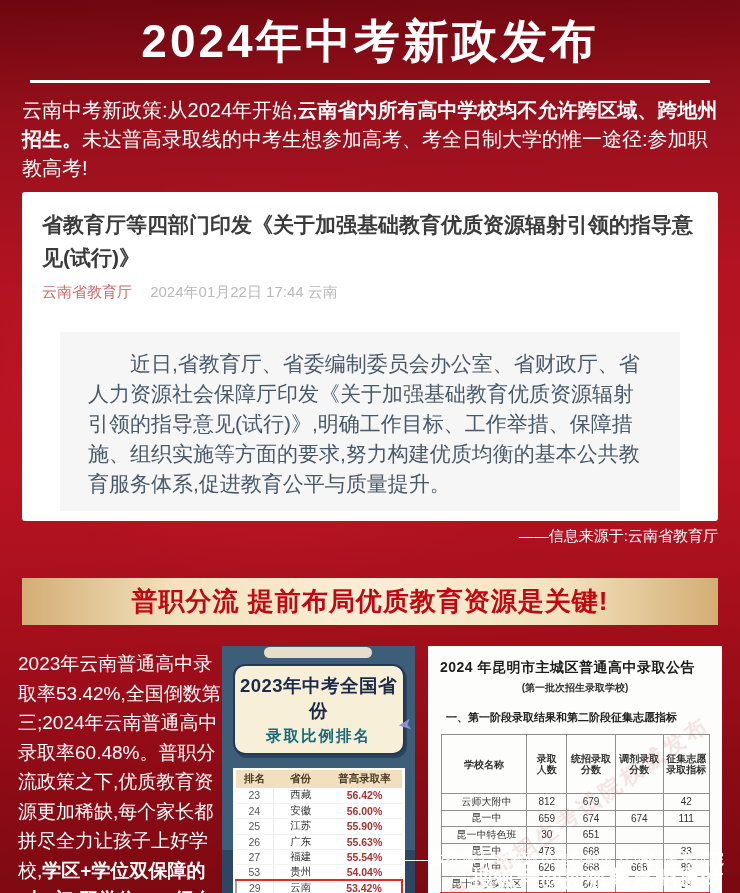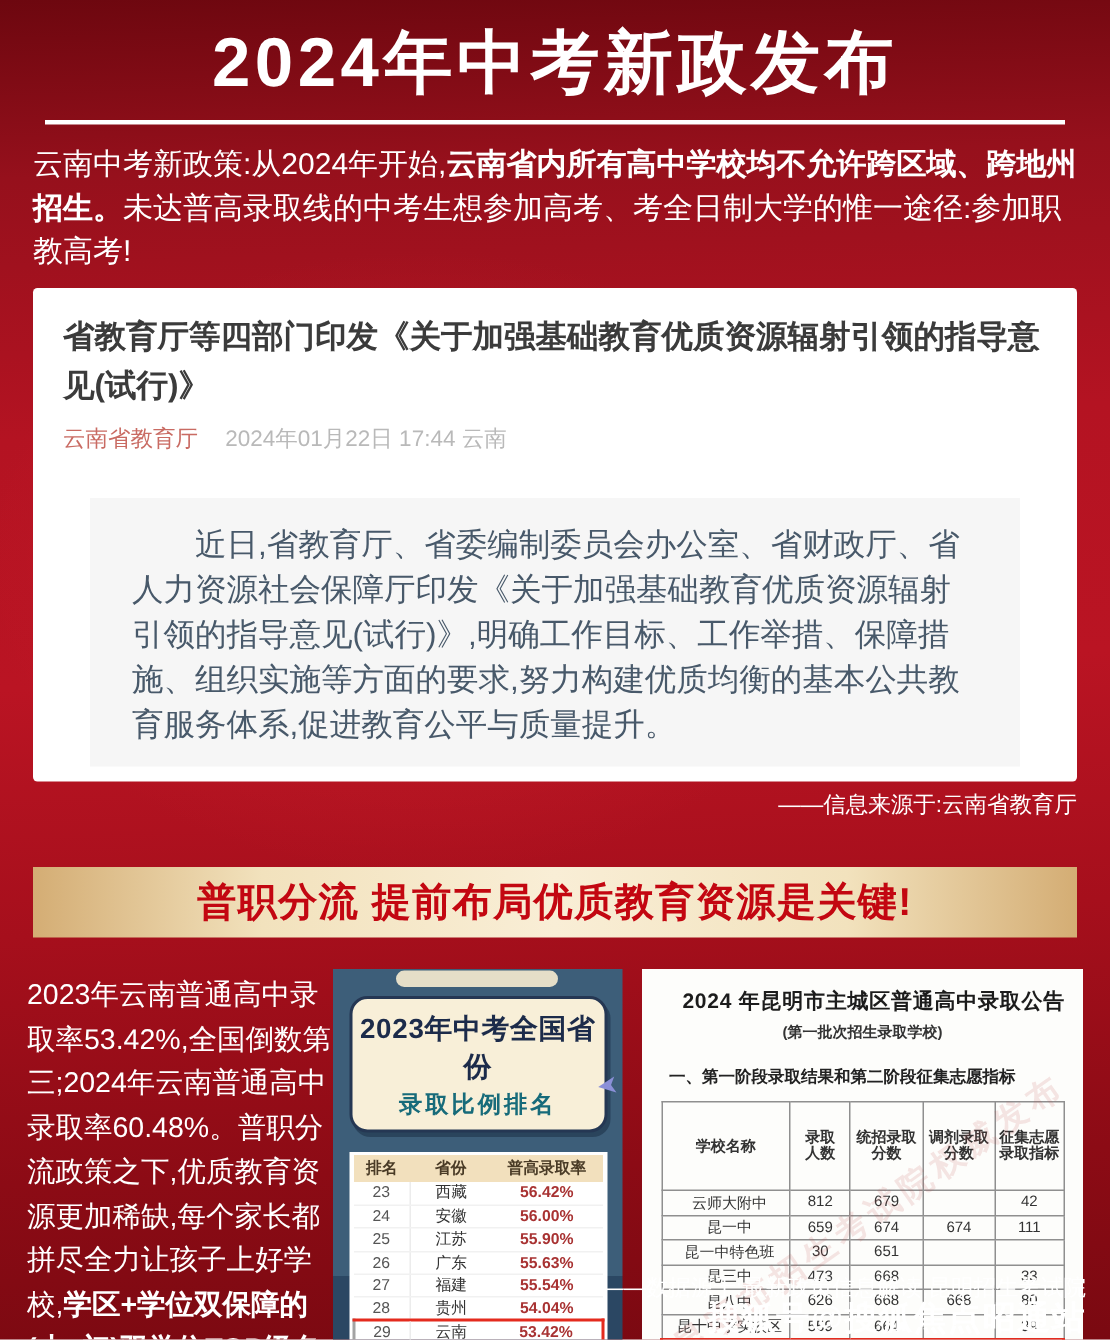--- a/index.html
+++ b/index.html
@@ -45,21 +45,21 @@
   .ptable th { background:#f2e0bd; color:#4a3b26; font-weight:bold; height:18px; }
   .ptable td { height:15.4px; text-align:center; border-bottom:1px solid #f1f1f1; }
   .ptable td.c0 { width:38px; border-right:1px solid #ececec; color:#555; }
   .ptable td.c1 { width:54px; color:#333;margin-top:34px; }
   .ptable td.c2 { font-weight:bold; color:#a83232; }
   .ptable tr.hl td { border-top:2px solid #e42b1e; border-bottom:2px solid #e42b1e; }
   .ptable tr.hl td:first-child { border-left:2px solid #a3a3a3; }
   .ptable tr.hl td:last-child { border-right:2px solid #e42b1e; }
 
   .white-card { flex:1; margin-left:13px; background:#fdfdfb; position:relative; padding:13px 12px 0; overflow:hidden; }
-  .ktitle { text-align:right; font-size:14px; font-weight:bold; color:#1c1c1c; letter-spacing:.5px; }
+  .ktitle { text-align:left; font-size:14px; font-weight:bold; color:#1c1c1c; letter-spacing:.5px; }
   .ksubtitle { text-align:center; font-size:10px; color:#333; margin-top:4px; font-weight:bold; }
   .ksection { margin:15px 0 0 6px; font-size:11px; font-weight:bold; color:#222; }
   .ktable { margin-top:9px; width:100%; border-collapse:collapse; font-size:10px; color:#333; table-layout:fixed; }
   .ktable th { border:1px solid #8f8f8f; font-weight:bold; white-space:pre-line; line-height:11px; padding:18px 0; }
   .ktable td { border:1px solid #8f8f8f; height:16.5px; text-align:center; }
   .ktable th.c0, .ktable td.c0 { width:32%; }
   .ktable td.c0 { text-align:center; padding-left:5px; }
   .ktable th.c1, .ktable td.c1 { width:15%; }
   .ktable th.c2, .ktable td.c2 { width:18%; }
   .ktable th.c3, .ktable td.c3 { width:18%; }
@@ -143,21 +143,21 @@
                 <td class="c0">26</td>
                 <td class="c1">广东</td>
                 <td class="c2">55.63%</td>
               </tr>
               <tr>
                 <td class="c0">27</td>
                 <td class="c1">福建</td>
                 <td class="c2">55.54%</td>
               </tr>
               <tr>
-                <td class="c0">28</td>
+                <td class="c0">53</td>
                 <td class="c1">贵州</td>
                 <td class="c2">54.04%</td>
               </tr>
               <tr class="hl">
                 <td class="c0">29</td>
                 <td class="c1">云南</td>
                 <td class="c2">53.42%</td>
               </tr>
               <tr>
                 <td class="c0">30</td>

